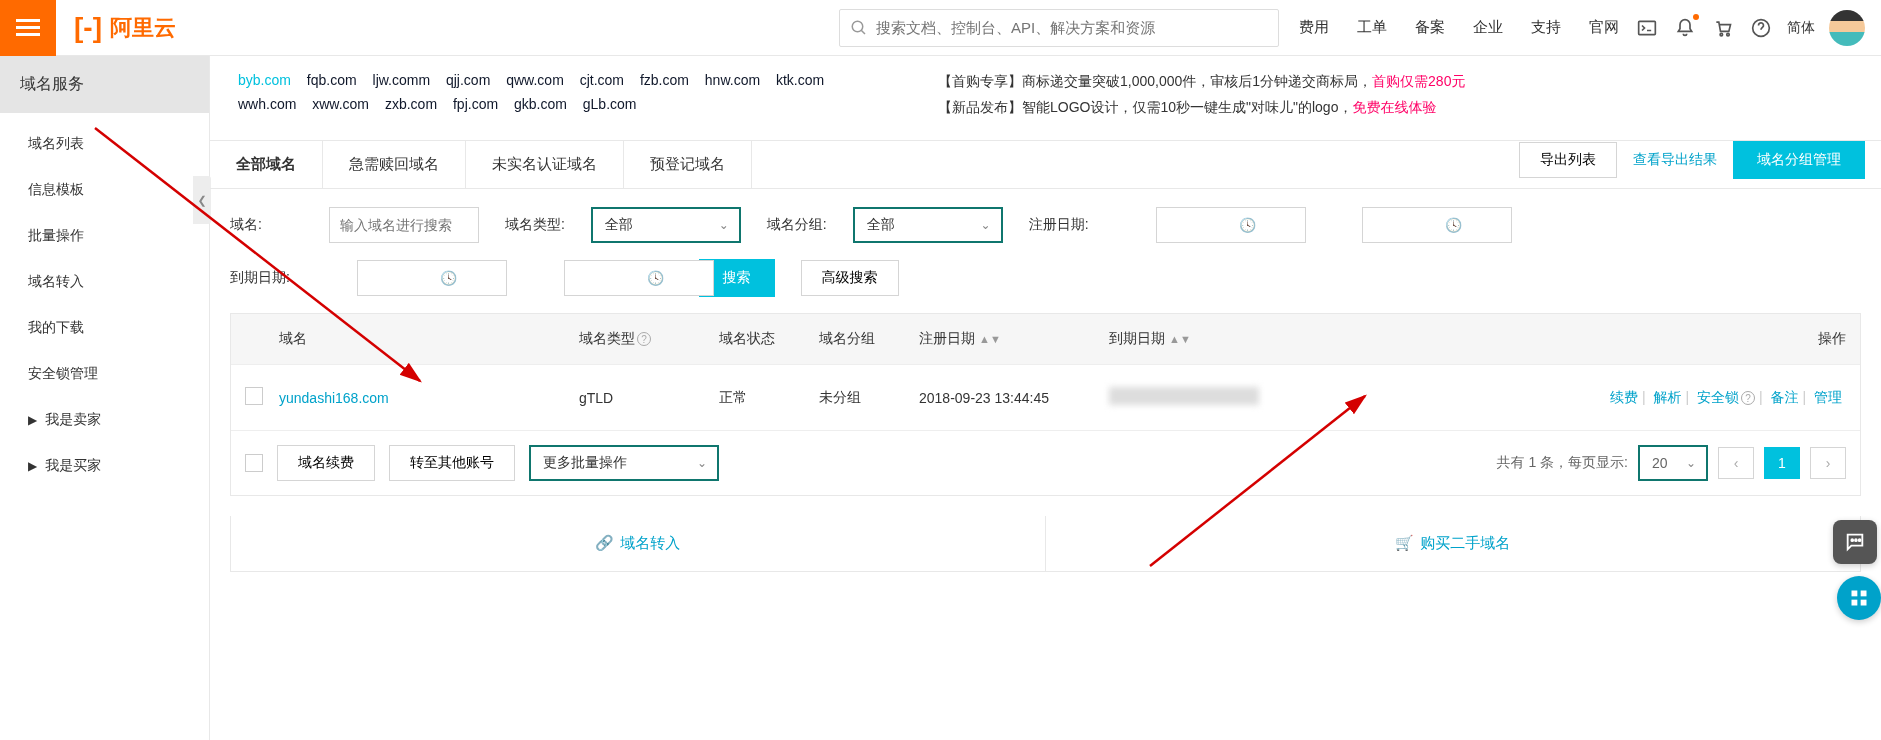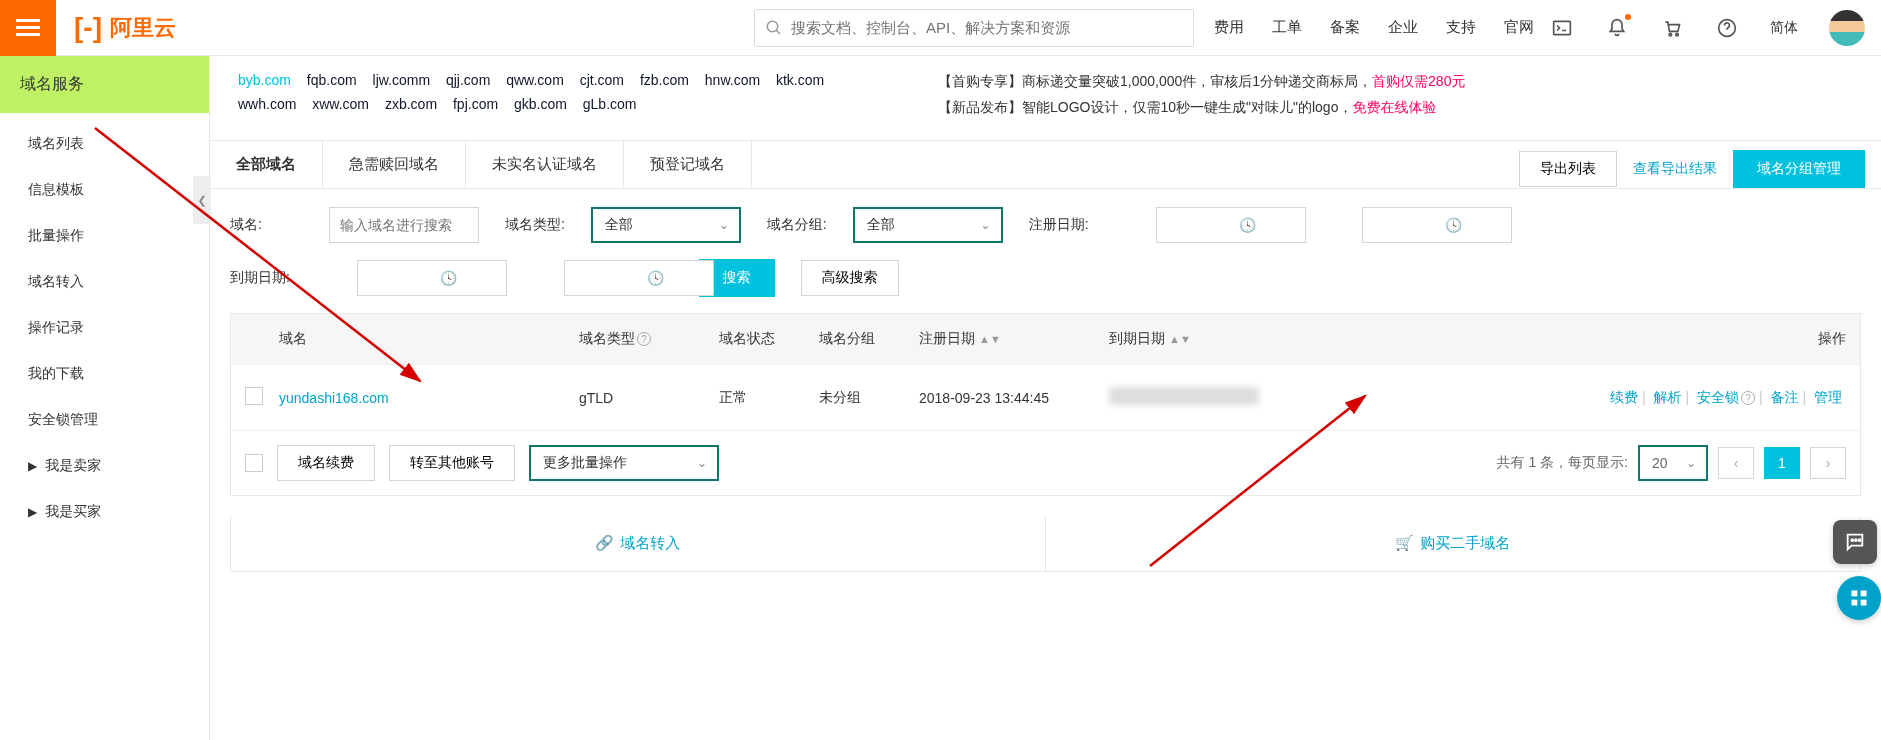--- a/index.html
+++ b/index.html
@@ -11,45 +11,45 @@
 .hamburger { width: 56px; height: 56px; background: #ff6a00; display: flex; flex-direction: column; justify-content: center; align-items: center; gap: 4px; cursor: pointer; }
 .hamburger span { width: 24px; height: 3px; background: #fff; }
 .logo-box { display: flex; align-items: center; margin-left: 18px; gap: 8px; color: #ff6a00; font-weight: bold; font-size: 22px; }
 .logo-bracket { font-size: 28px; font-weight: 900; color: #ff6a00; }
 .search-box { margin-left: auto; margin-right: 20px; width: 440px; height: 38px; border: 1px solid #ddd; display: flex; align-items: center; padding: 0 10px; border-radius: 2px; }
 .search-box input { border: none; outline: none; flex: 1; font-size: 15px; color: #999; }
 .search-icon { width: 18px; height: 18px; margin-right: 8px; }
 .top-nav { display: flex; align-items: center; gap: 28px; margin-right: 16px; color: #333; }
 .top-nav span { cursor: pointer; font-size: 15px; }
 .icon-btn { width: 24px; height: 24px; display: inline-flex; justify-content: center; align-items: center; cursor: pointer; position: relative; }
-.top-icons { display: flex; align-items: center; gap: 31px; margin-right: 16px; }
+.top-icons { display: flex; align-items: center; gap: 14px; margin-right: 16px; }
 .dot-badge { width: 6px; height: 6px; background: #ff6a00; border-radius: 50%; position: absolute; top: -2px; right: -2px; }
 .avatar { width: 36px; height: 36px; border-radius: 50%; background: linear-gradient(#333 0 30%, #f5c99a 30% 60%, #4bb 60%); margin-right: 0; cursor: pointer; }
 
 
 .layout { display: flex; min-height: calc(100vh - 56px); }
 .sidebar { width: 210px; border-right: 1px solid #e8e8e8; position: relative; }
-.sidebar-title { padding: 18px 20px; font-size: 16px; background: #bef264; }
+.sidebar-title { padding: 18px 20px; font-size: 16px; background: #e5e5e5; }
 .sidebar ul { list-style: none; padding-top: 8px; }
 .sidebar li { padding: 14px 28px; font-size: 14px; cursor: pointer; display: flex; align-items: center; }
 .sidebar .caret { margin-right: 8px; font-size: 12px; }
 .collapse-handle { position: absolute; right: -2px; top: 120px; width: 18px; height: 48px; background: #ededed; display: flex; align-items: center; justify-content: center; cursor: pointer; font-size: 11px; color: #888; border-radius: 0 3px 3px 0; }
 
 .main { flex: 1; padding: 0 0 40px 0; }
 
 
 .promo { display: flex; padding: 12px 28px 20px; gap: 60px; }
 .promo-left { flex: 0 0 640px; line-height: 24px; font-size: 14px; }
 .promo-left a { color: #0f172a; margin-right: 12px; }
 .promo-left a.hilite { color: #00c1de; }
 .promo-right { font-size: 14px; line-height: 26px; }
 .promo-right .pink { color: #ff0066; }
 
 
-.tabbar { display: flex; align-items: flex-end; border: 1px solid #e8e8e8; border-left: none; border-right: none; padding: 0 0 0 0; margin: 0; }
+.tabbar { display: flex; align-items: flex-start; border: 1px solid #e8e8e8; border-left: none; border-right: none; padding: 0 0 0 0; margin: 0; }
 .tabbar .tabs { display: flex; }
 .tabbar .tab { padding: 14px 26px; border-right: 1px solid #e8e8e8; cursor: pointer; font-size: 15px; }
 .tabbar .tab.active { font-weight: 600; }
 .tabbar .spacer { flex: 1; }
 .tabbar .actions { display: flex; align-items: center; gap: 16px; padding-right: 16px; }
 .btn-outline { border: 1px solid #d5d5d5; background: #fff; padding: 8px 20px; cursor: pointer; font-size: 14px; }
 .link-blue { color: #00a2ca; cursor: pointer; }
 .btn-teal { background: #00c1de; color: #fff; border: none; padding: 10px 24px; cursor: pointer; font-size: 14px; }
 
 
@@ -174,23 +174,20 @@
       <li>
           <span>信息模板</span>
         </li>
       <li>
           <span>批量操作</span>
         </li>
       <li>
           <span>域名转入</span>
         </li>
       <li>
-          <span>操作记录</span>
-        </li>
-      <li>
           <span>我的下载</span>
         </li>
       <li>
           <span>安全锁管理</span>
         </li>
       <li>
           <span class="caret">▶</span>
           <span>我是卖家</span>
         </li>
       <li>

